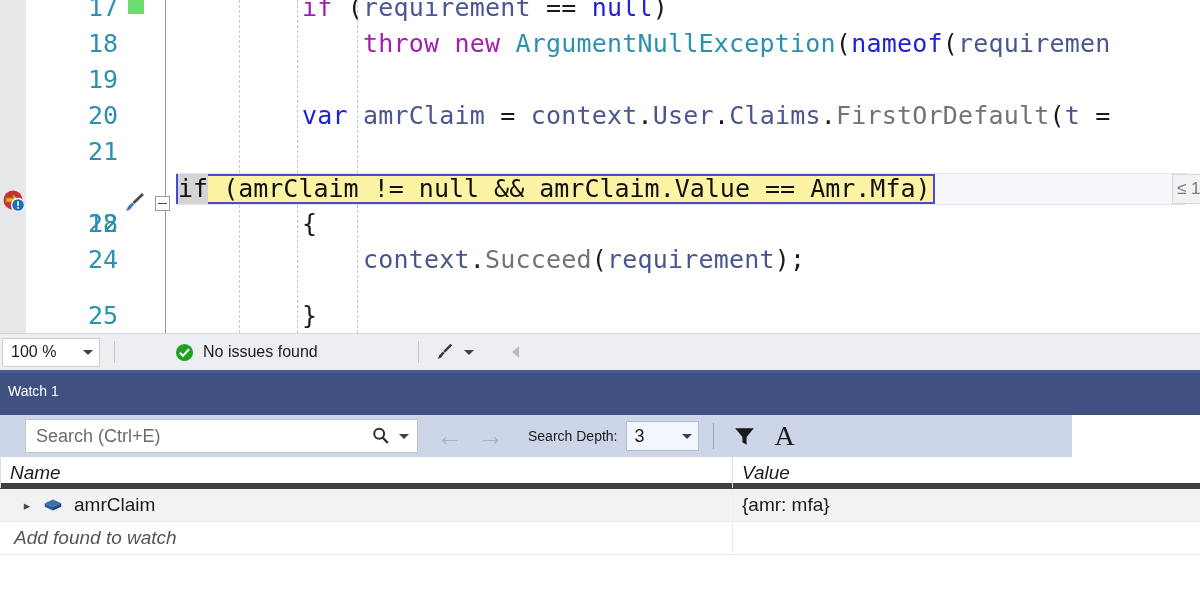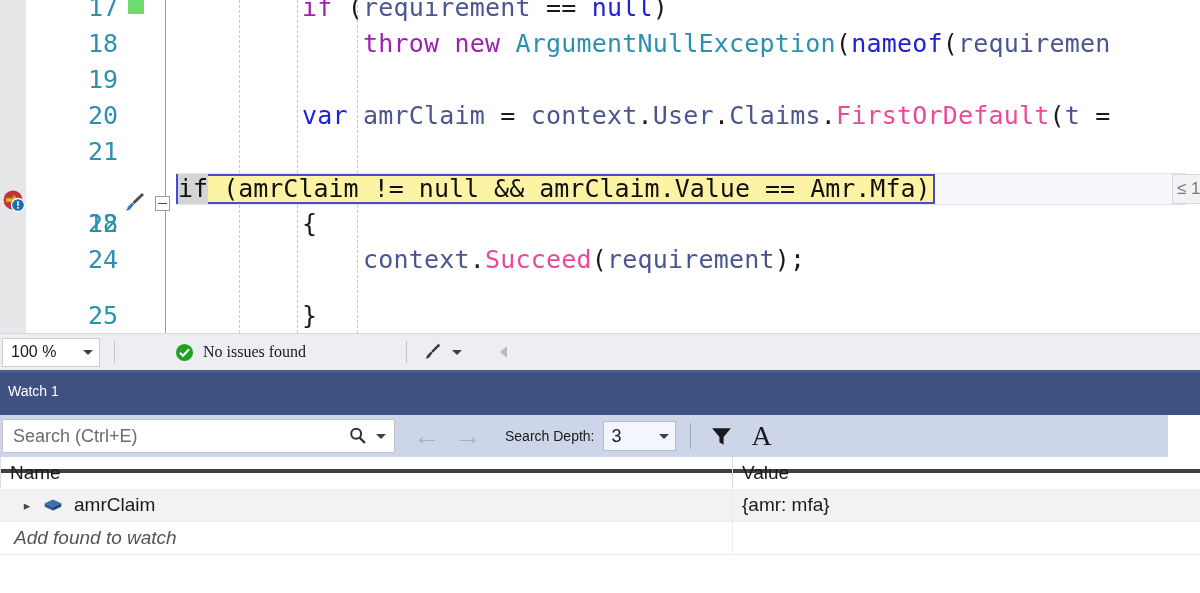--- a/index.html
+++ b/index.html
@@ -50,21 +50,21 @@
   .indent-guide {
     position: absolute; top: 0; width: 0; height: 333px;
     border-left: 1px dashed #c9c9c9;
   }
 
   
   .t-kw      { color: #a020b0; }   
   .t-blue    { color: #1f21d6; }   
   .t-type    { color: #2b91af; }   
   .t-ident   { color: #4a5691; }   
-  .t-method  { color: #ec4899; }   
+  .t-method  { color: #737373; }   
   .t-punc    { color: #1a1a1a; }   
   .t-plain   { color: #111111; }
 
   
   .hl-wrap {
     position: absolute; left: 176px; top: 4px; height: 30px;
     background: #fdf3a4; border: 2px solid #4a4ad0;
     display: flex; align-items: center;
   }
   .hl-sel { background: #d4d4d4; }
@@ -113,42 +113,42 @@
     font-size: 16px; color: #1a1a1a;
   }
   .caret-down {
     width: 0; height: 0; border-left: 5px solid transparent;
     border-right: 5px solid transparent; border-top: 5px solid #404040;
   }
   .status-sep {
     width: 1px; height: 22px; background: #c3c5cb; margin: 0 14px;
   }
   .issues { display: flex; align-items: center; margin-left: 46px; }
-  .issues-label { font-size: 16px; color: #1a1a1a; margin-left: 9px; font-family: Liberation Serif, serif; }
+  .issues-label { font-size: 16px; color: #1a1a1a; margin-left: 9px; }
   .chev-left {
     width: 0; height: 0; border-top: 6px solid transparent;
     border-bottom: 6px solid transparent; border-right: 7px solid #b7bac2;
   }
 
   
   #watch {
     position: absolute; left: 0; top: 370px; width: 1200px; height: 223px;
     background: #ffffff;
   }
   .watch-titlebar {
     position: absolute; left: 0; top: 0; width: 1200px; height: 45px;
     background: #3f5180; border-top: 3px solid #4b5d8c;
   }
   .watch-title {
     position: absolute; left: 8px; top: 10px;
     font-size: 14px; color: #ffffff;
   }
   .watch-toolbar {
-    position: absolute; left: 0; top: 45px; width: 1168px; height: 42px;
-    background: #cdd5e8; display: flex; align-items: center;
+    position: absolute; left: 0; top: 45px; width: 1072px; height: 42px;
+    background: #cdd5e8; display: flex; align-items: center; padding-left: 23px;
   }
   .search-box {
     width: 393px; height: 34px; margin-left: 2px; background: #ffffff;
     border: 1px solid #c0c4d2; display: flex; align-items: center;
     padding: 0 8px 0 10px;
   }
   .search-ph { flex: 1; font-size: 18px; color: #6d6d6d; }
   .nav-arrow { font-size: 27px; color: #a9b0c4; margin-left: 18px; line-height: 1; }
   .depth-label { font-size: 14px; color: #1a1a1a; margin-left: 24px; }
   .depth-combo {
@@ -159,22 +159,22 @@
   }
   .tb-sep { width: 1px; height: 26px; background: #9aa2ba; margin: 0 14px; }
   .funnel-btn, .alpha-btn {
     width: 34px; height: 34px; display: flex;
     align-items: center; justify-content: center;
   }
   .alpha-glyph { font-size: 28px; color: #1a1a1a; font-family: "Liberation Serif", serif; }
 
   
   .grid-head {
-    position: absolute; left: 0; top: 87px; width: 1200px; height: 16px;
-    background: #ffffff; border-bottom: 4px solid #404040;
+    position: absolute; left: 0; top: 87px; width: 1200px; height: 32px;
+    background: #ffffff; border-bottom: 6px solid #404040; font-style: italic;
   }
   .grid-head .cell {
     position: absolute; top: 0; height: 31px; line-height: 31px;
     font-size: 19px; color: #1a1a1a; padding-left: 10px;
   }
   .col-div {
     position: absolute; top: 0; width: 1px; height: 31px; background: #dadde3;
   }
   .grid-row {
     position: absolute; left: 0; width: 1200px; height: 33px;

